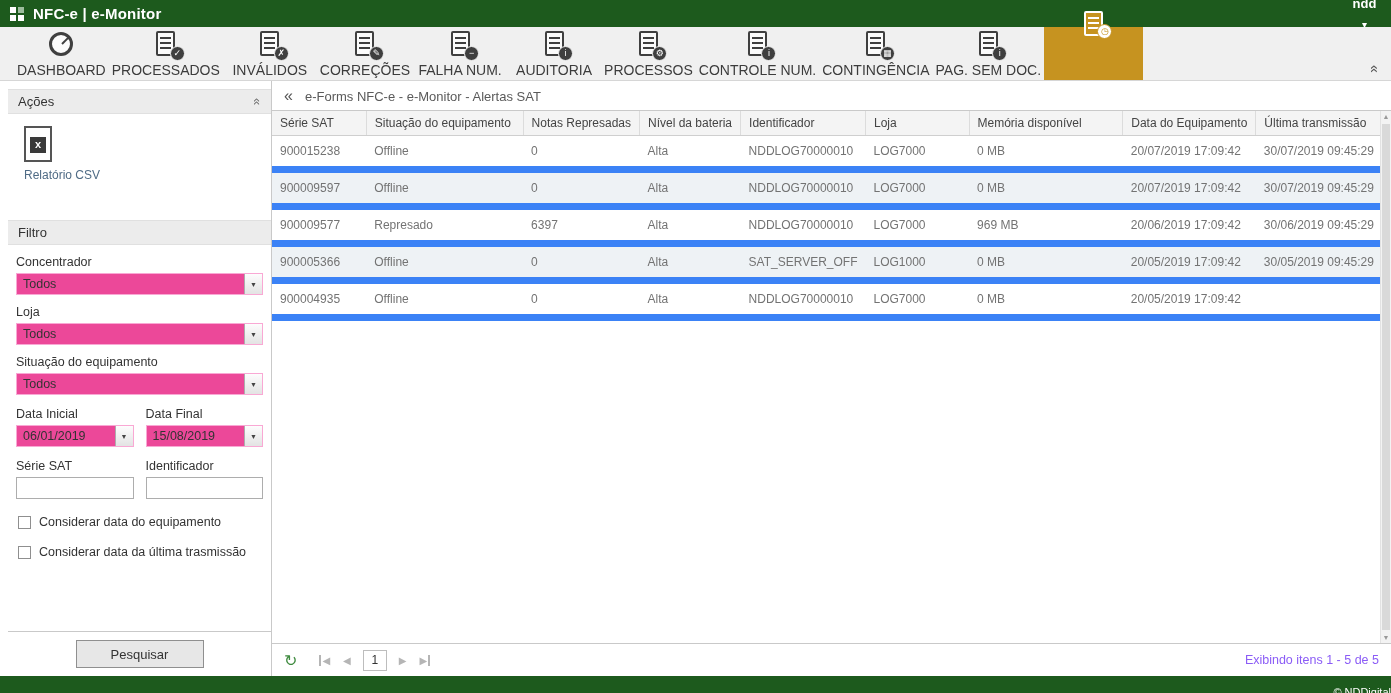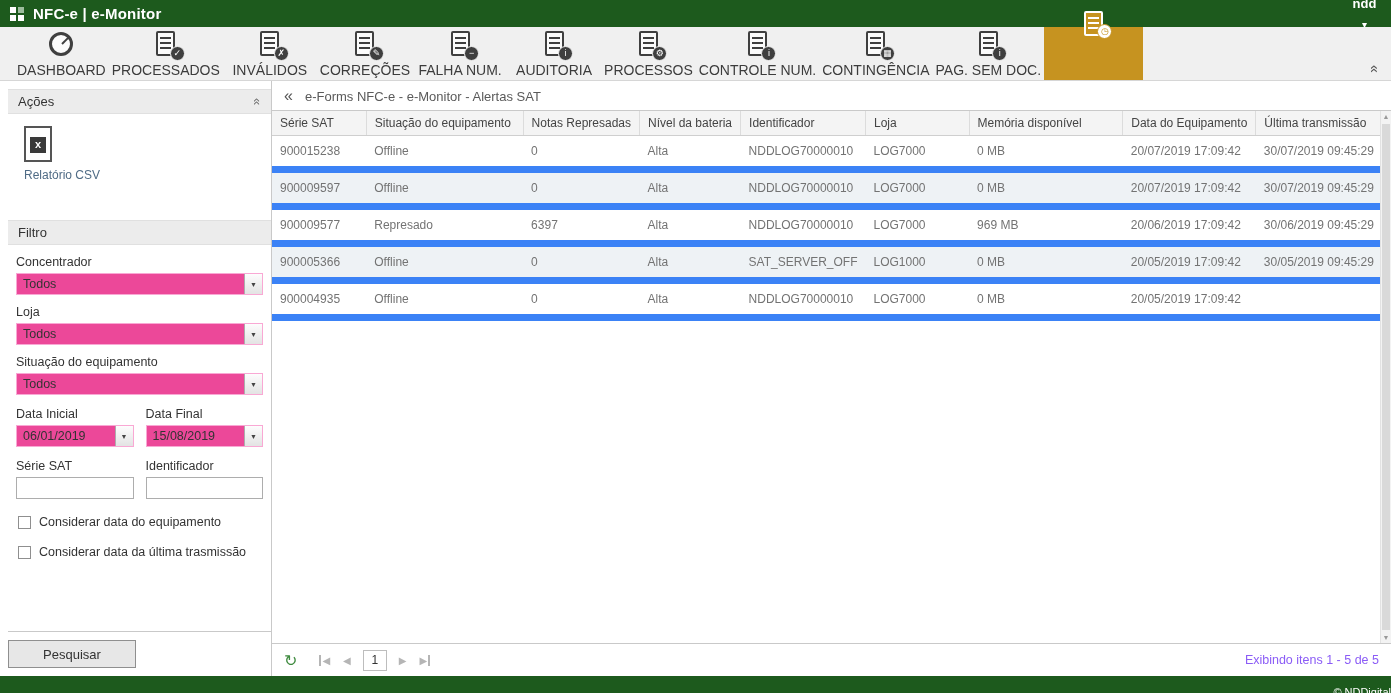--- a/index.html
+++ b/index.html
@@ -54,21 +54,21 @@
   .fgroup label, .fhalf label { display:block; font-size:12.5px; color:#333; margin-bottom:4px; }
   .sel { display:flex; height:22px; border:1px solid #f9a8d4; background:#ec4899; cursor:pointer; }
   .sel-val { flex:1; font-size:12.5px; padding:3px 6px; white-space:nowrap; overflow:hidden; }
   .sel-btn { width:18px; background:linear-gradient(#fdfdfd,#e3e3e3); border-left:1px solid #adadad; display:flex; align-items:center; justify-content:center; font-size:7px; color:#444; }
   .frow { display:flex; gap:12px; margin:12px 8px 0; }
   .fhalf { width:139px; }
   .tinput { width:100%; height:22px; border:1px solid #adadad; background:#fff; font-size:12.5px; padding:0 6px; font-family:inherit; }
   .chk-row { display:flex; align-items:center; gap:8px; margin:16px 10px 0; cursor:pointer; }
   .chk-box { width:13px; height:13px; border:1px solid #8f8f8f; background:#fff; flex:none; }
   .chk-row span.lbl { font-size:12.5px; color:#333; }
-  .sidebar-foot { margin-top:auto; border-top:1px solid #c9c9c9; padding:8px 0; display:flex; justify-content:flex-start; }
+  .sidebar-foot { margin-top:auto; border-top:1px solid #c9c9c9; padding:8px 0; display:flex; justify-content:center; }
   .btn-search { width:128px; height:28px; background:#e7e7e7; border:1px solid #8f8f8f; font-size:13px; color:#333; font-family:inherit; cursor:pointer; }
 
   
   .main { flex:1; display:flex; flex-direction:column; background:#fff; min-width:0; }
   .breadcrumb { padding:7px 12px 6px; display:flex; align-items:center; gap:12px; }
   .bc-back { font-size:16px; color:#555; cursor:pointer; line-height:1; }
   .bc-text { font-size:13px; color:#5a5a5a; }
   .table-wrap { flex:1; border-top:1px solid #c9c9c9; position:relative; overflow:hidden; }
   table { border-collapse:collapse; table-layout:fixed; }
   th { background:#f4f4f4; border-right:1px solid #dcdcdc; border-bottom:1px solid #cfcfcf; font-weight:normal; font-size:12px; color:#444; text-align:left; padding:5px 8px; white-space:nowrap; overflow:hidden; cursor:pointer; }

